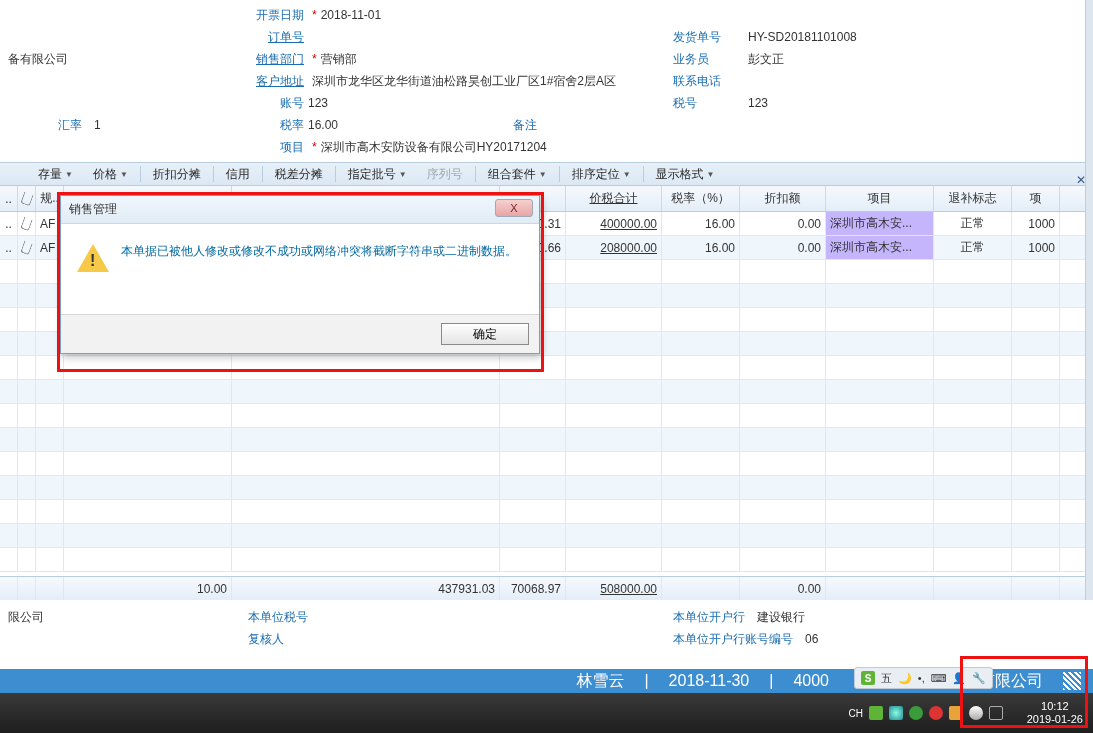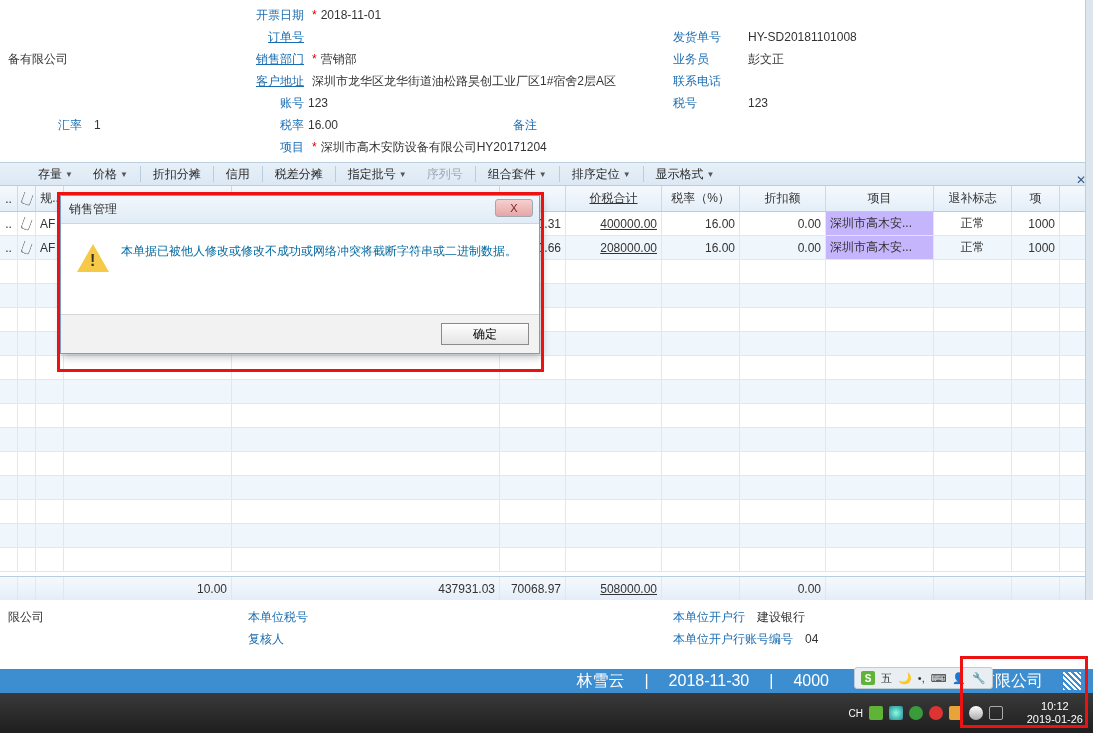--- a/index.html
+++ b/index.html
@@ -471,21 +471,21 @@
       <span class="form-value">建设银行</span>
     </div>
   </div>
   <div class="form-row">
     <div class="col1"></div>
     <div class="col2">
         <span class="form-label" style="width:auto">复核人</span>
       </div>
     <div class="col3">
       <span class="form-label" style="width:auto;margin-right:8px">本单位开户行账号编号</span>
-      <span class="form-value">04</span>
+      <span class="form-value">06</span>
     </div>
   </div>
 </div>
 
 <div class="dialog-overlay">
   <div class="dialog-title">
     <span>销售管理</span>
     <div class="close-btn">X</div>
   </div>
   <div class="dialog-body">

